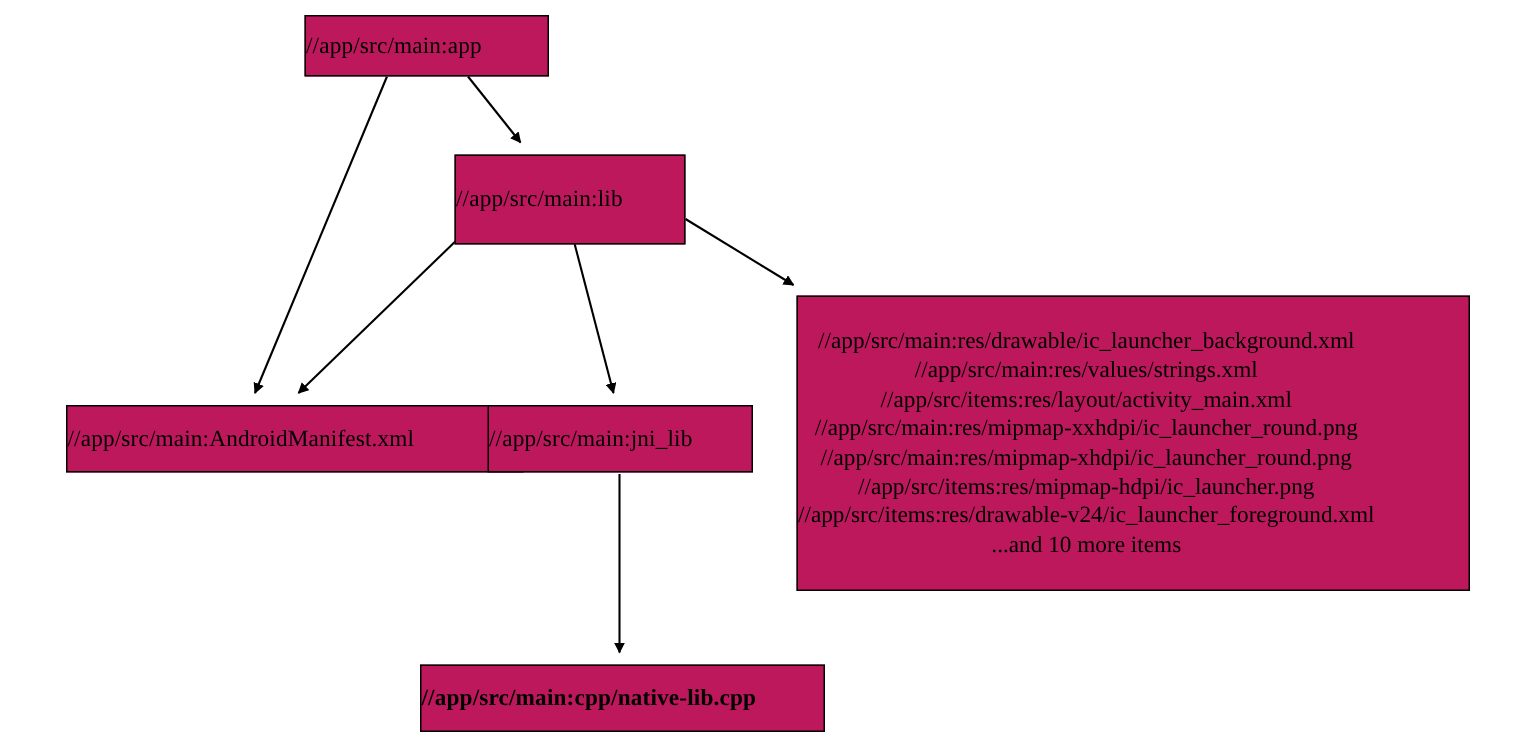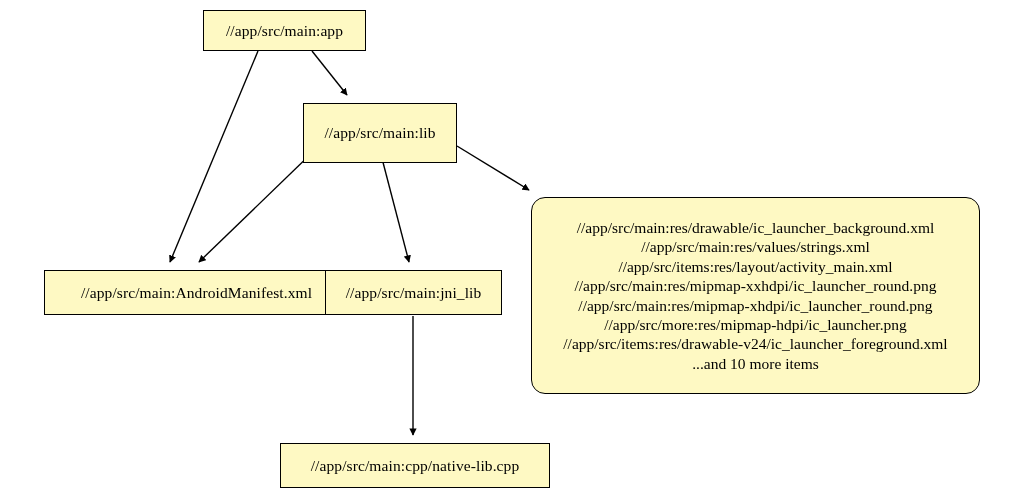--- a/index.html
+++ b/index.html
@@ -25,25 +25,25 @@
     position: absolute;
     top: 0;
     left: 0;
     width: 1018px;
     height: 496px;
     pointer-events: none;
   }
   .gnode {
     position: absolute;
     box-sizing: border-box;
-    background: #fef9c3;
+    background: #be185d;
     border: 1px solid #000000;
     display: flex;
     align-items: center;
-    justify-content: center;
+    justify-content: flex-start;
     text-align: center;
     white-space: nowrap;
     line-height: 1.0;
   }
   .gnode .label {
     display: block;
     font-size: 15.5px;
     letter-spacing: 0.1px;
   }
   .gnode.multiline {
@@ -59,22 +59,22 @@
     display: block;
     font-size: 15.5px;
     white-space: nowrap;
   }
 
   
   #node-app          { left: 203px; top: 10px;  width: 163px; height: 41px; }
   #node-lib          { left: 303px; top: 103px; width: 154px; height: 60px; }
   #node-manifest     { left: 4px;   top: 270px; width: 305px; height: 45px; margin-left: 40px; }
   #node-jnilib       { left: 325px; top: 270px; width: 177px; height: 45px; }
-  #node-resources    { left: 531px; top: 197px; width: 449px; height: 197px; border-radius: 14px; }
-  #node-nativelib    { left: 280px; top: 443px; width: 270px; height: 45px; }
+  #node-resources    { left: 531px; top: 197px; width: 449px; height: 197px; }
+  #node-nativelib    { left: 280px; top: 443px; width: 270px; height: 45px; font-weight: bold; }
 </style>
 </head>
 <body>
 
 <div id="graph-root">
 
   <svg class="edge-layer" viewBox="0 0 1018 496" width="1018" height="496" xmlns="http://www.w3.org/2000/svg">
     <defs>
       <marker id="arrow" viewBox="0 0 10 10" refX="9" refY="5" markerWidth="5.2" markerHeight="5.2" orient="auto-start-reverse" markerUnits="strokeWidth">
         <path d="M 0 0 L 10 5 L 0 10 z" fill="#000000"></path>
@@ -110,21 +110,21 @@
     <span class="label">//app/src/main:jni_lib</span>
   </div>
 
   <div class="gnode multiline" id="node-resources">
     <span class="label-lines" id="resources-lines">
         <span class="ln">//app/src/main:res/drawable/ic_launcher_background.xml</span>
         <span class="ln">//app/src/main:res/values/strings.xml</span>
         <span class="ln">//app/src/items:res/layout/activity_main.xml</span>
         <span class="ln">//app/src/main:res/mipmap-xxhdpi/ic_launcher_round.png</span>
         <span class="ln">//app/src/main:res/mipmap-xhdpi/ic_launcher_round.png</span>
-        <span class="ln">//app/src/more:res/mipmap-hdpi/ic_launcher.png</span>
+        <span class="ln">//app/src/items:res/mipmap-hdpi/ic_launcher.png</span>
         <span class="ln">//app/src/items:res/drawable-v24/ic_launcher_foreground.xml</span>
         <span class="ln">...and 10 more items</span>
       </span>
   </div>
 
   <div class="gnode" id="node-nativelib">
     <span class="label">//app/src/main:cpp/native-lib.cpp</span>
   </div>
 
 </div>

